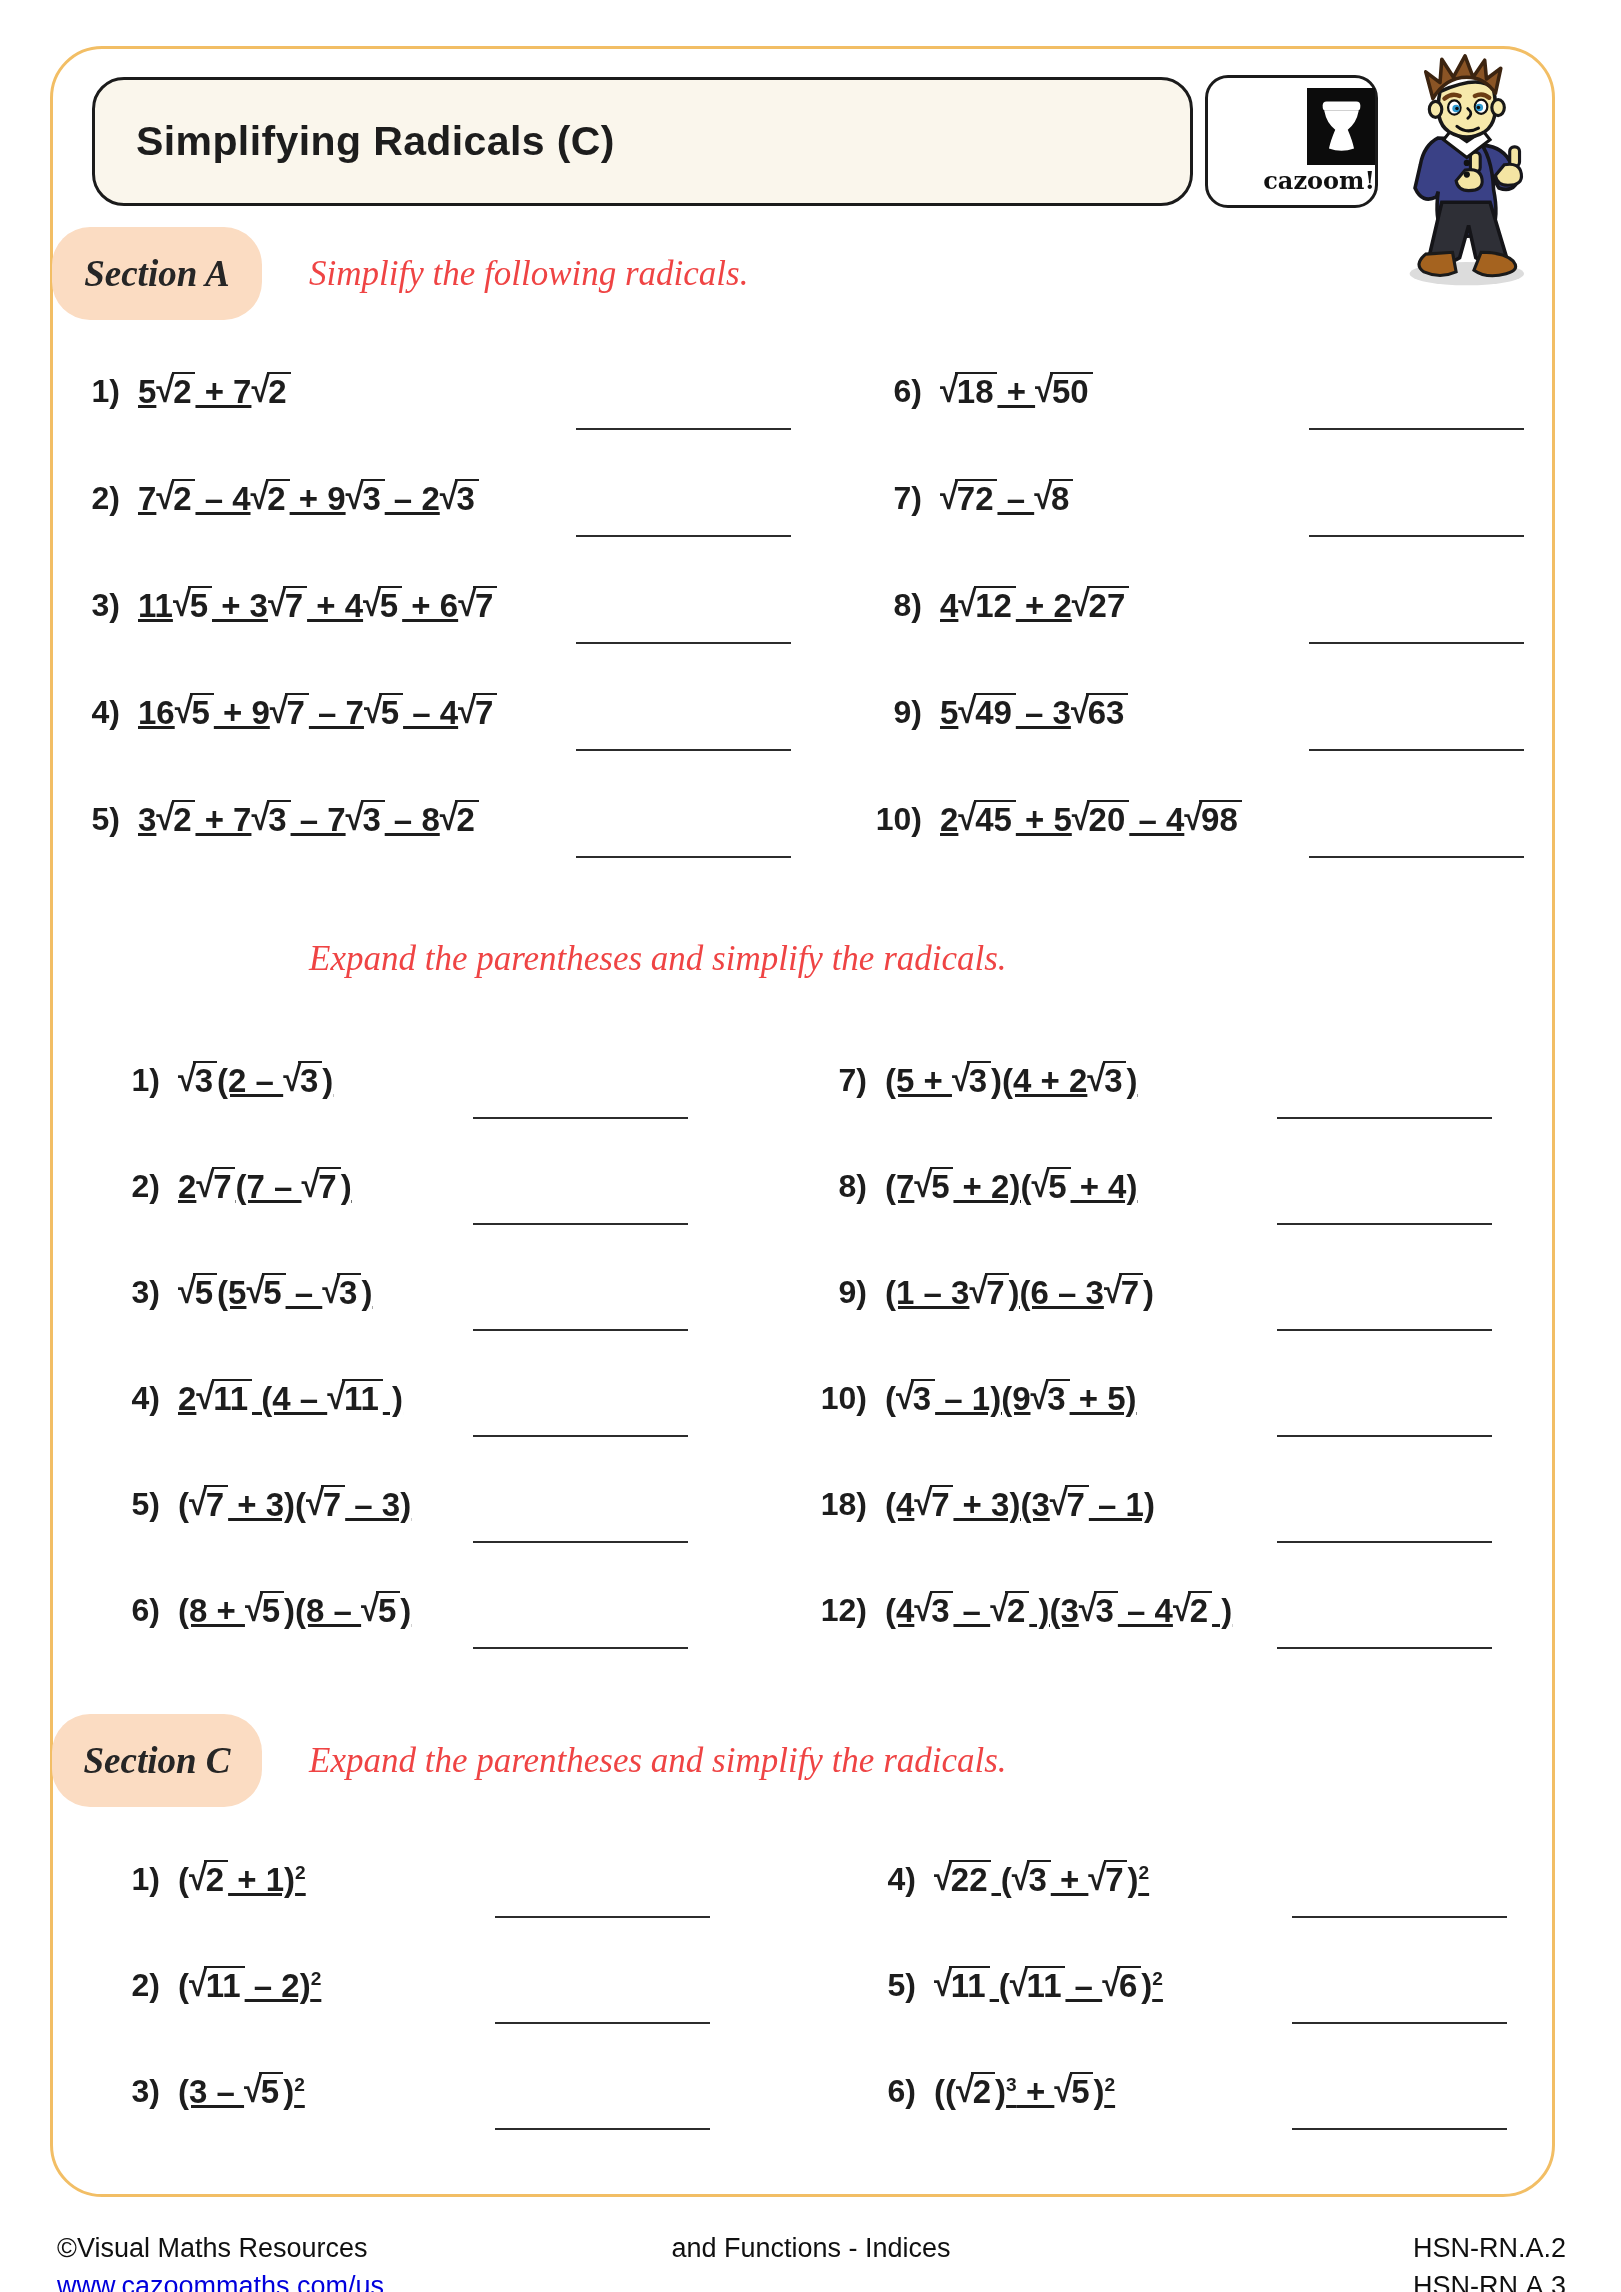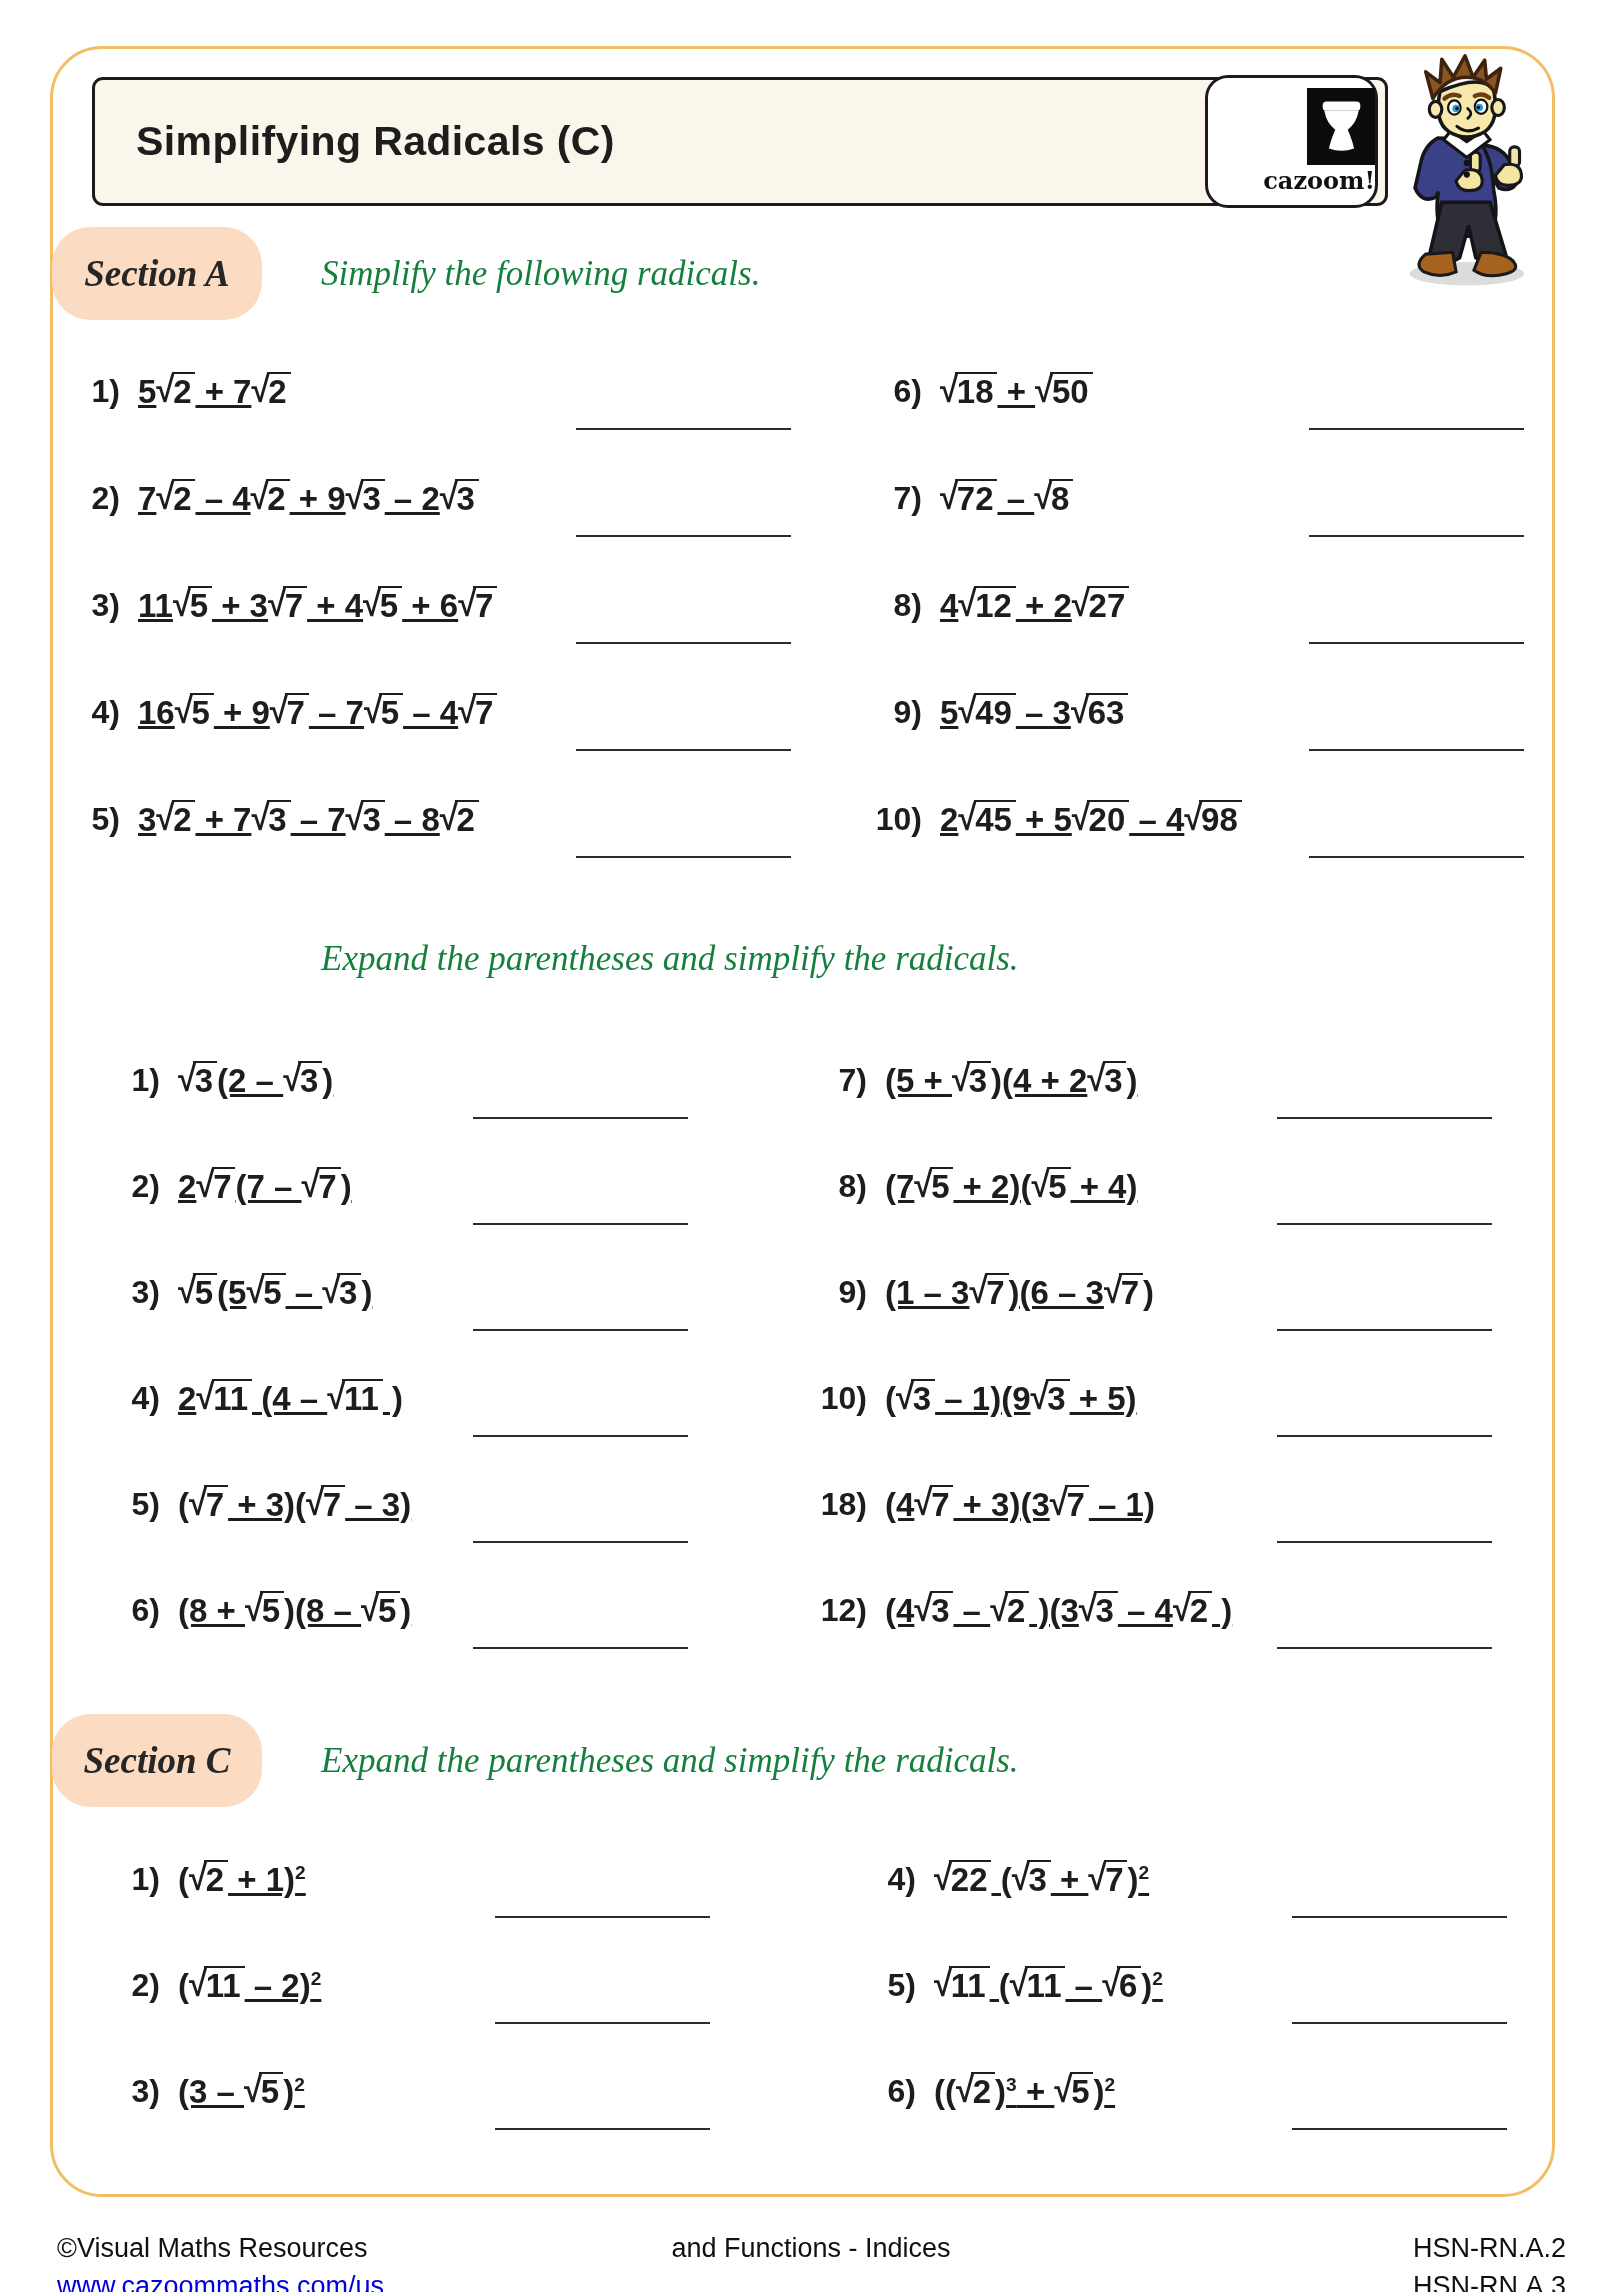--- a/index.html
+++ b/index.html
@@ -5,22 +5,22 @@
   html,body{margin:0;padding:0;}
   body{
     width:1622px;height:2293px;position:relative;background:#ffffff;
     font-family:"Liberation Sans",sans-serif;color:#1d1d1d;overflow:hidden;
   }
   .page-border{
     position:absolute;left:50px;top:46px;width:1505px;height:2151px;
     border:3.6px solid #f2be65;border-radius:52px;box-sizing:border-box;z-index:0;
   }
   .title-box{
-    position:absolute;left:92px;top:77px;width:1296px;height:129px;
-    background:#faf6ec;border:3.6px solid #1b1b1b;border-radius:11px;
+    position:absolute;left:92px;top:77px;width:1101px;height:129px;
+    background:#faf6ec;border:3.6px solid #1b1b1b;border-radius:32px;
     box-sizing:border-box;display:flex;align-items:center;padding-left:41px;z-index:2;
   }
   .page-title{font-size:41px;font-weight:bold;letter-spacing:0.4px;}
   .logo-box{
     position:absolute;left:1205px;top:75px;width:173px;height:133px;
     background:#ffffff;border:3.6px solid #1b1b1b;border-radius:23px;box-sizing:border-box;
     display:flex;flex-direction:column;align-items:flex-end;justify-content:center;z-index:3;
   }
   .logo-square{width:68px;height:77px;background:#0c0c0c;display:flex;align-items:center;justify-content:center;}
   .logo-text{font-family:"DejaVu Serif","Liberation Serif",serif;font-weight:bold;font-size:24px;margin-top:1.8px;color:#111;}
@@ -30,21 +30,21 @@
   #secA{top:227px;} #secB{top:912px;} #secC{top:1714px;}
   .sec-head{position:relative;height:93px;}
   .sec-label{
     position:absolute;left:52px;top:0;width:210px;height:93px;background:#fbdcc2;
     border-radius:38px;display:flex;align-items:center;justify-content:center;
     font-family:"Liberation Serif",serif;font-style:italic;font-weight:bold;
     font-size:37px;color:#262626;z-index:2;
   }
   .sec-instr{
     position:absolute;left:309px;top:0;height:93px;display:flex;align-items:center;
-    font-family:"Liberation Serif",serif;font-style:italic;font-size:35px;color:#15803d;margin-left:12px;
+    font-family:"Liberation Serif",serif;font-style:italic;font-size:35px;color:#ef4444;
   }
   .qgrid{position:absolute;display:grid;grid-auto-flow:column;}
   #secA .qgrid{left:57px;top:111px;grid-template-columns:734px 665px;column-gap:68px;grid-template-rows:repeat(5,107px);}
   #secB .qgrid{left:97px;top:115px;grid-template-columns:591px 688px;column-gap:116px;grid-template-rows:repeat(6,106px);}
   #secC .qgrid{left:97px;top:112px;grid-template-columns:613px 654px;column-gap:143px;grid-template-rows:repeat(3,106px);}
 
   .qrow{display:flex;align-items:center;}
   .qnum{min-width:63px;text-align:right;margin-right:18px;font-weight:bold;font-size:32px;flex:0 0 auto;}
   .qexpr{font-weight:bold;font-size:33px;white-space:nowrap;flex:0 0 auto;text-decoration:underline;}
   .ansline{

